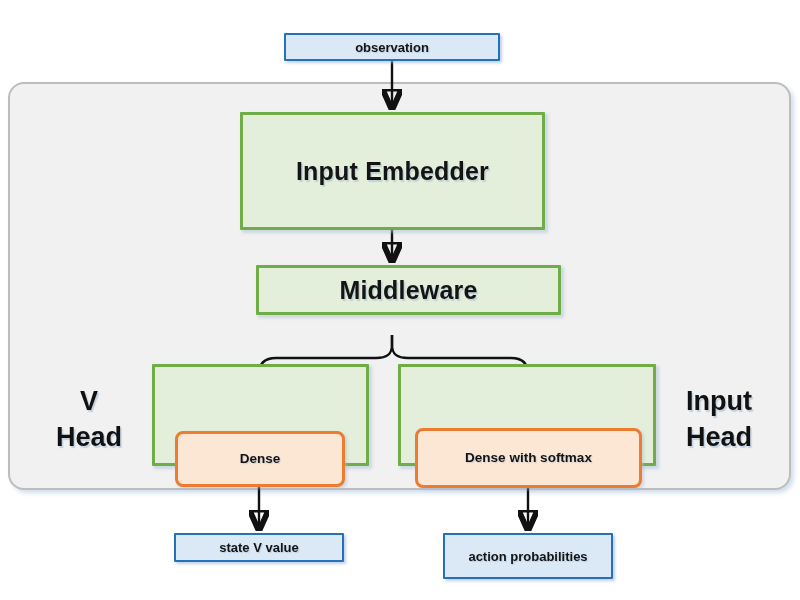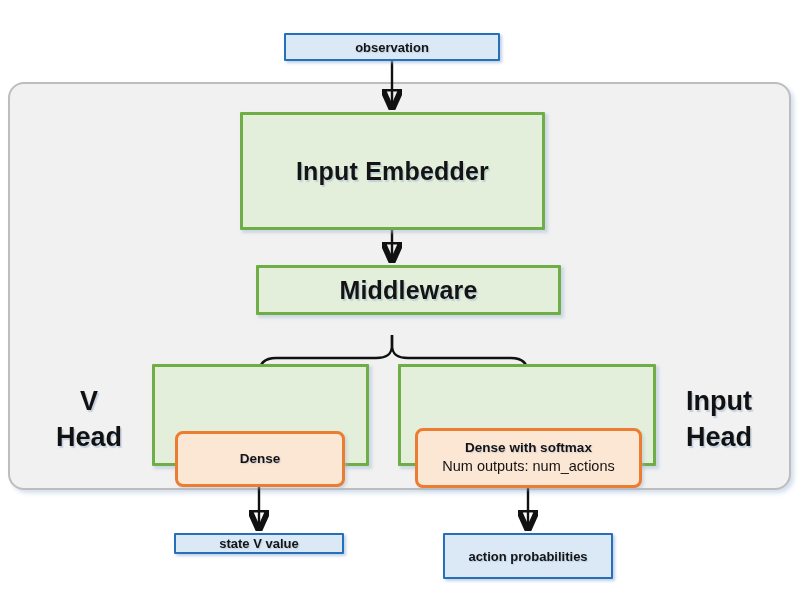--- a/index.html
+++ b/index.html
@@ -105,28 +105,27 @@
   </div>
 
   <div class="node green-box" style="left:152px; top:364px; width:217px; height:102px;"></div>
   <div class="node orange-box" style="left:175px; top:391px; width:170px; height:56px;">
     <div class="orange-title">Dense</div>
   </div>
 
   <div class="node green-box" style="left:398px; top:364px; width:258px; height:102px;"></div>
   <div class="node orange-box" style="left:415px; top:388px; width:227px; height:60px;">
     <div class="orange-title">Dense with softmax</div>
-    <div class="orange-sub">Num outputs: num_actions</div>
   </div>
 
   <div class="head-label" style="left:660px; top:383px; width:118px;">
     <div>Input</div>
     <div>Head</div>
   </div>
 
-  <div class="node blue-box" style="left:174px; top:533px; width:170px; height:21px;text-align:center;">
+  <div class="node blue-box" style="left:174px; top:533px; width:170px; height:29px;text-align:center;">
     <span>state V value</span>
   </div>
   <div class="node blue-box" style="left:443px; top:533px; width:170px; height:46px;">
     <span>action probabilities</span>
   </div>
 
 </div>
 
 </body></html>

